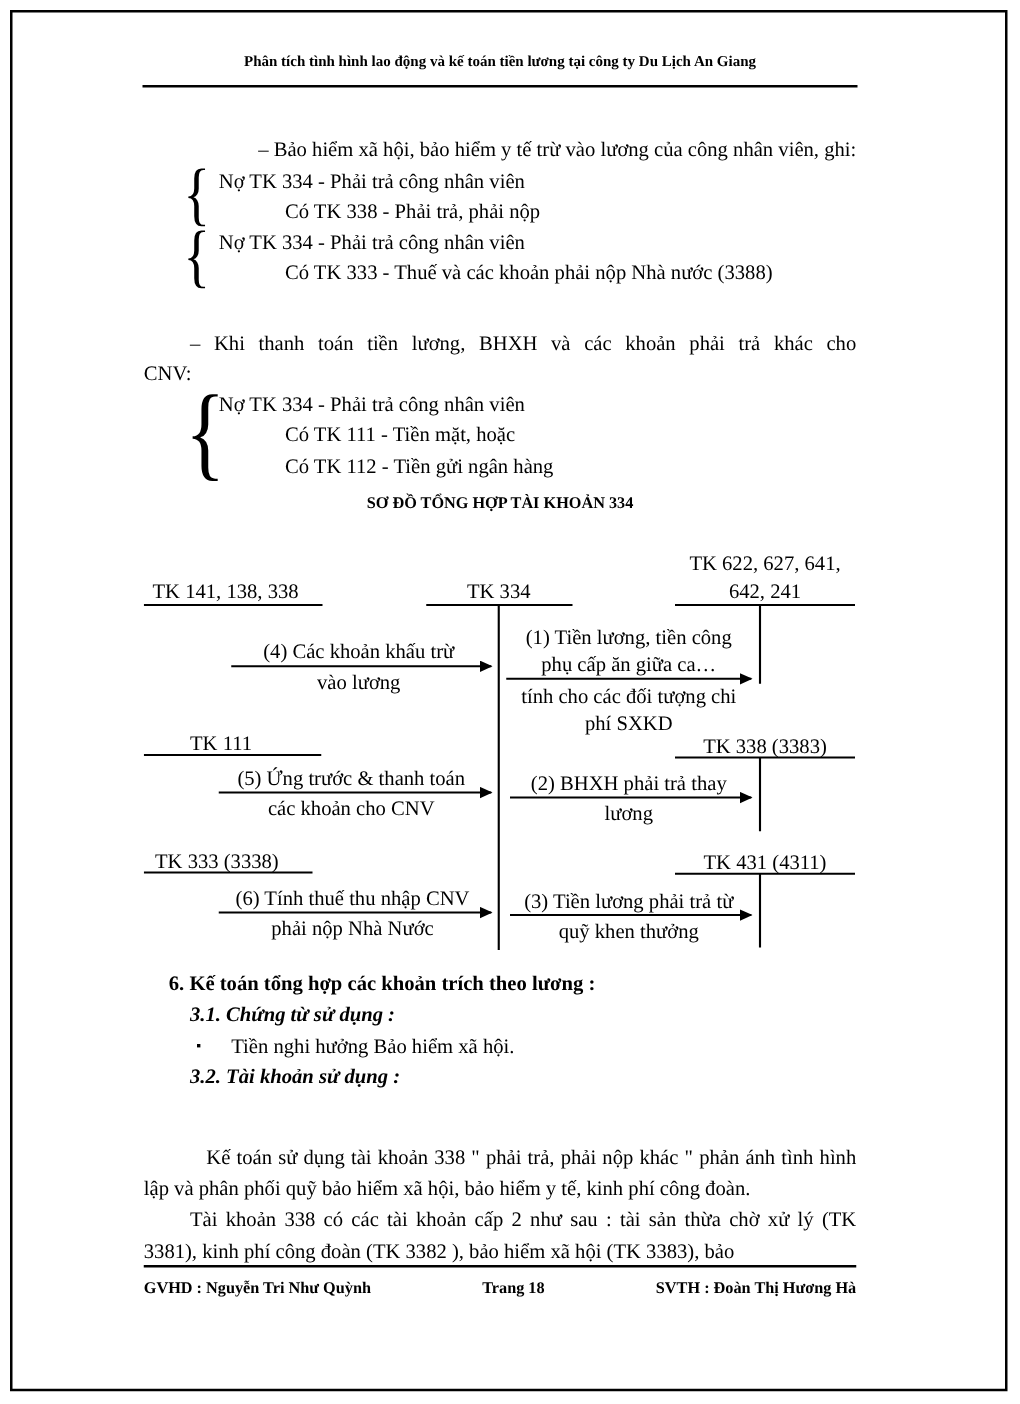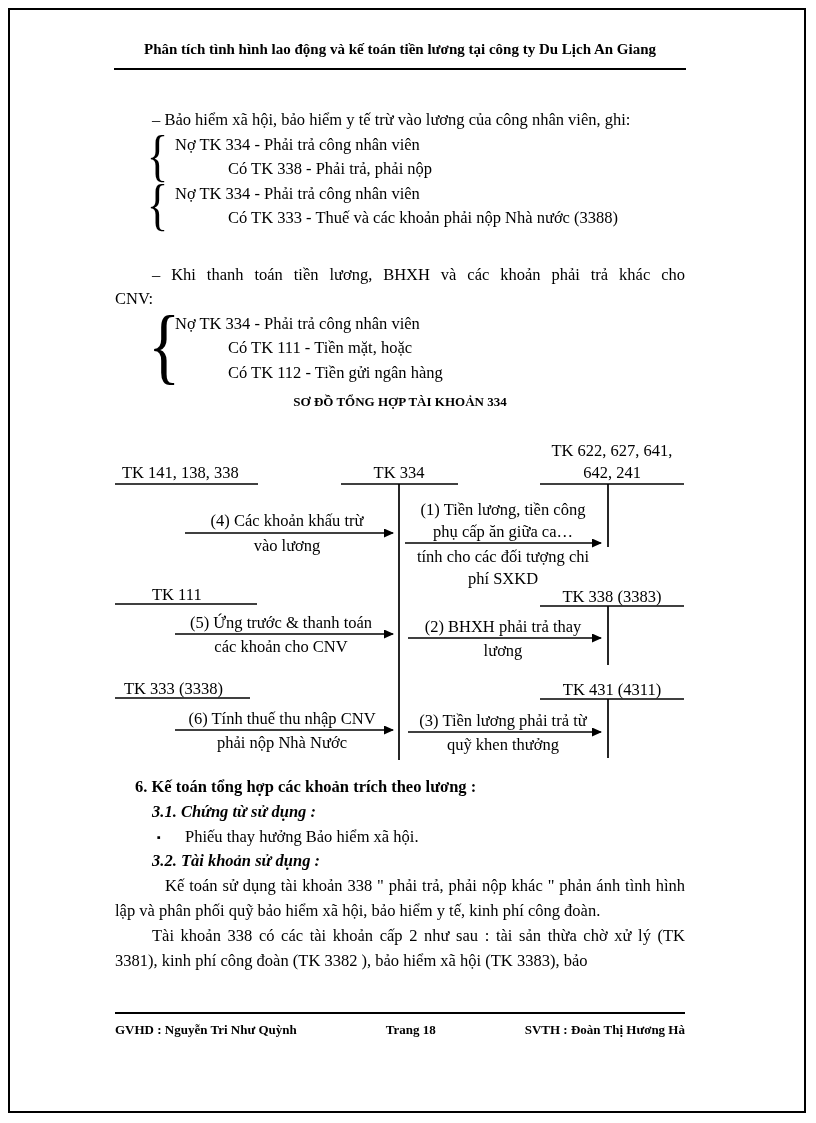--- a/index.html
+++ b/index.html
@@ -12,30 +12,30 @@
     font-size: 16.5px;
     overflow: hidden;
   }
   .frame {
     position: absolute; left: 8px; top: 8px;
     width: 798px; height: 1105px;
     border: 2px solid #000;
   }
   .header {
     position: absolute; left: 114px; top: 40px; width: 572px;
-    text-align: center; font-weight: bold; font-size: 15px;
+    text-align: center; font-weight: bold; font-size: 12px;
     line-height: 19px; padding-bottom: 9px;
     border-bottom: 2.5px solid #000;
     white-space: nowrap;
   }
   .entries {
     position: absolute; left: 115px; top: 108px; width: 570px;
     line-height: 24.5px;
   }
-  .intro { margin: 0; text-indent: 37px; }
+  .intro { margin: 0; text-indent: 37px; text-align: right; }
   .intro.stretch { text-align: justify; text-align-last: justify; margin-top: 32px; }
   .intro-cont { margin: 0; }
   .entry { position: relative; }
   .ln.debit { padding-left: 60px; }
   .ln.credit { padding-left: 113px; }
   .brace {
     position: absolute; left: 29px; top: 50%;
     transform: translateY(-52%) scaleX(0.8);
     font-weight: normal; line-height: 1;
   }
@@ -51,21 +51,21 @@
   .diagram text { fill: #000; }
   .section3 {
     position: absolute; left: 115px; top: 775px; width: 570px;
     line-height: 24.8px;
   }
   .s3-head { margin: 0; padding-left: 20px; font-weight: bold; }
   .s3-sub  { margin: 0; padding-left: 37px; font-weight: bold; font-style: italic; }
   .s3-bullet { margin: 0; position: relative; padding-left: 70px; }
   .s3-bullet .sq { position: absolute; left: 42px; top: 0; font-size: 11px; }
   .s3-para { margin: 0; text-align: justify; }
-  .s3-para.p1 { text-indent: 50px; }
+  .s3-para.p1 { text-indent: 50px; margin-top: 40px; }
   .s3-para.p2 { text-indent: 37px; }
   .footer {
     position: absolute; left: 115px; top: 1012px; width: 570px;
     border-top: 2px solid #000; padding-top: 8px;
     display: flex; justify-content: space-between;
     font-weight: bold; font-size: 13px;
   }
 </style>
 </head>
 <body>
@@ -149,21 +149,21 @@
       <text x="497" y="260" text-anchor="middle">TK 431 (4311)</text>
       <text x="388" y="291" text-anchor="middle">(3) Tiền lương phải trả từ</text>
       <text x="388" y="315" text-anchor="middle">quỹ khen thưởng</text>
     </g>
   </svg>
 </div>
 
 <section class="section3">
   <p class="s3-head">6. Kế toán tổng hợp các khoản trích theo lương :</p>
   <p class="s3-sub">3.1. Chứng từ sử dụng :</p>
-  <p class="s3-bullet"><span class="sq">▪</span><span>Phiếu thay hưởng Bảo hiểm xã hội.</span></p>
+  <p class="s3-bullet"><span class="sq">▪</span><span>Tiền nghi hưởng Bảo hiểm xã hội.</span></p>
   <p class="s3-sub">3.2. Tài khoản sử dụng :</p>
   <p class="s3-para p1">Kế toán sử dụng tài khoản 338 " phải trả, phải nộp khác " phản ánh tình hình lập và phân phối quỹ bảo hiểm xã hội, bảo hiểm y tế, kinh phí công đoàn.</p>
   <p class="s3-para p2">Tài khoản 338 có các tài khoản cấp 2 như sau : tài sản thừa chờ xử lý (TK 3381), kinh phí công đoàn (TK 3382 ), bảo hiểm xã hội (TK 3383), bảo</p>
 </section>
 
 <footer class="footer">
   <span>GVHD : Nguyễn Tri Như Quỳnh</span>
   <span>Trang 18</span>
   <span>SVTH : Đoàn Thị Hương Hà</span>
 </footer>

